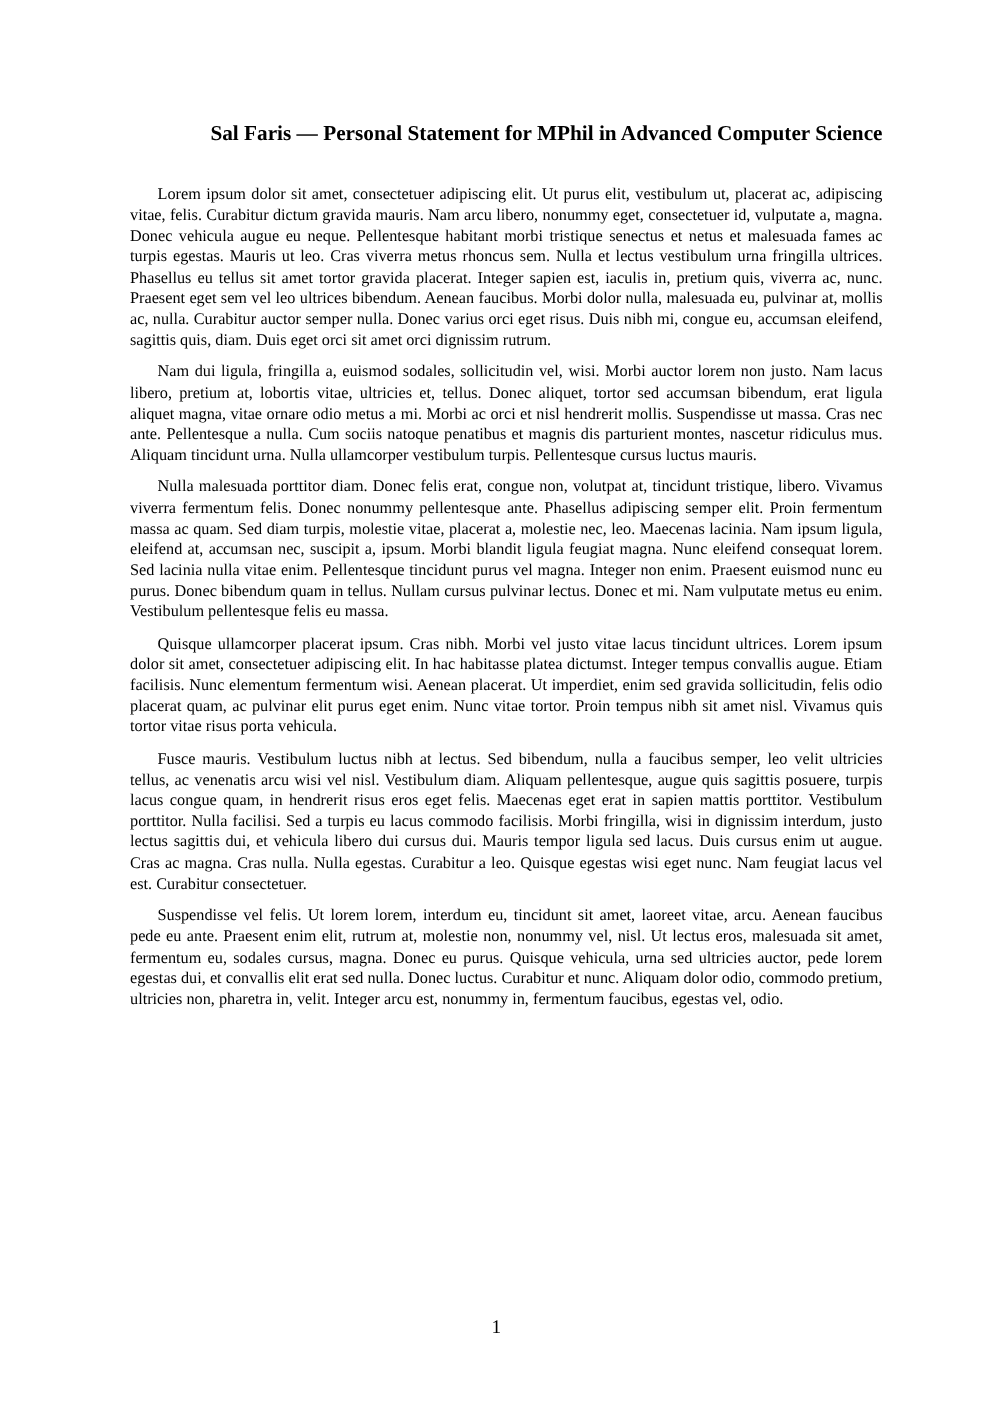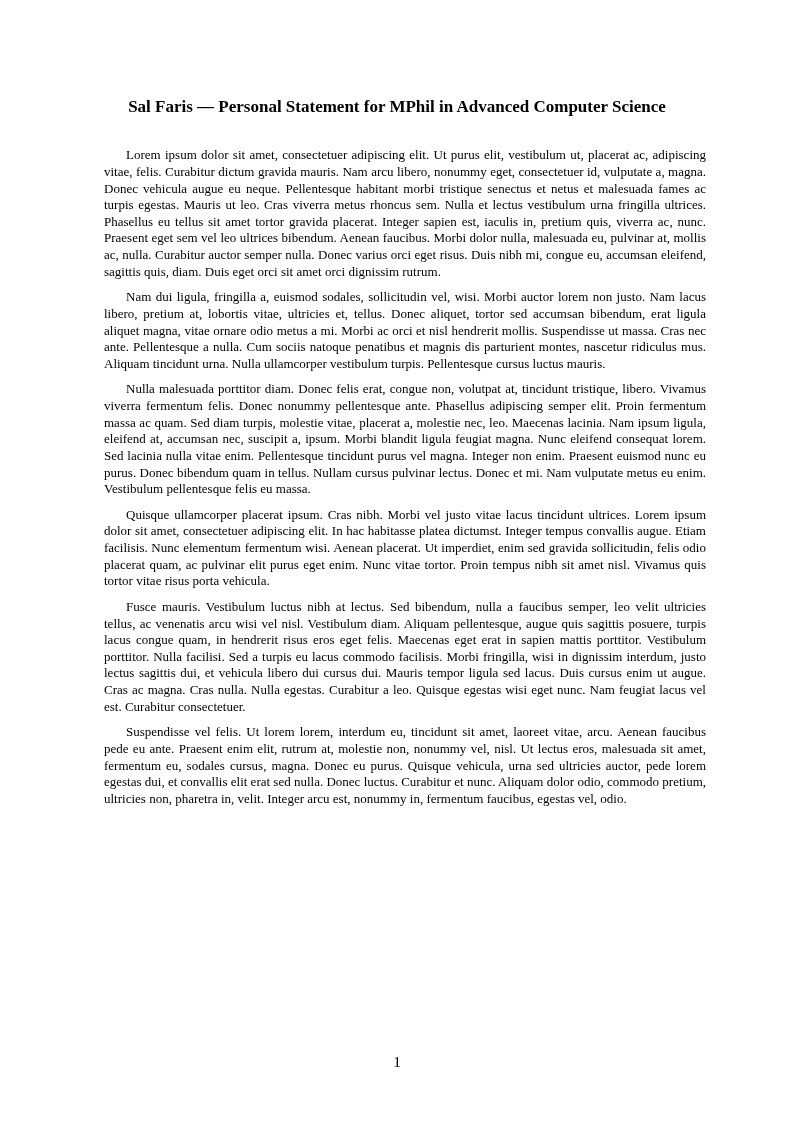--- a/index.html
+++ b/index.html
@@ -17,21 +17,21 @@
     color: #000000;
     font-family: "Liberation Serif", serif;
     box-sizing: border-box;
     padding: 96px 88px 0 88px;
     overflow: hidden;
   }
   .doc-title {
     margin: 0 0 30px 0;
     font-size: 17px;
     font-weight: bold;
-    text-align: center;
+    text-align: right;
     line-height: 1.25;
   }
   .doc-body p {
     margin: 0 0 9px 16px;
     font-size: 13px;
     line-height: 1.28;
     text-align: justify;
     text-indent: 22px;
   }
   .page-number {

